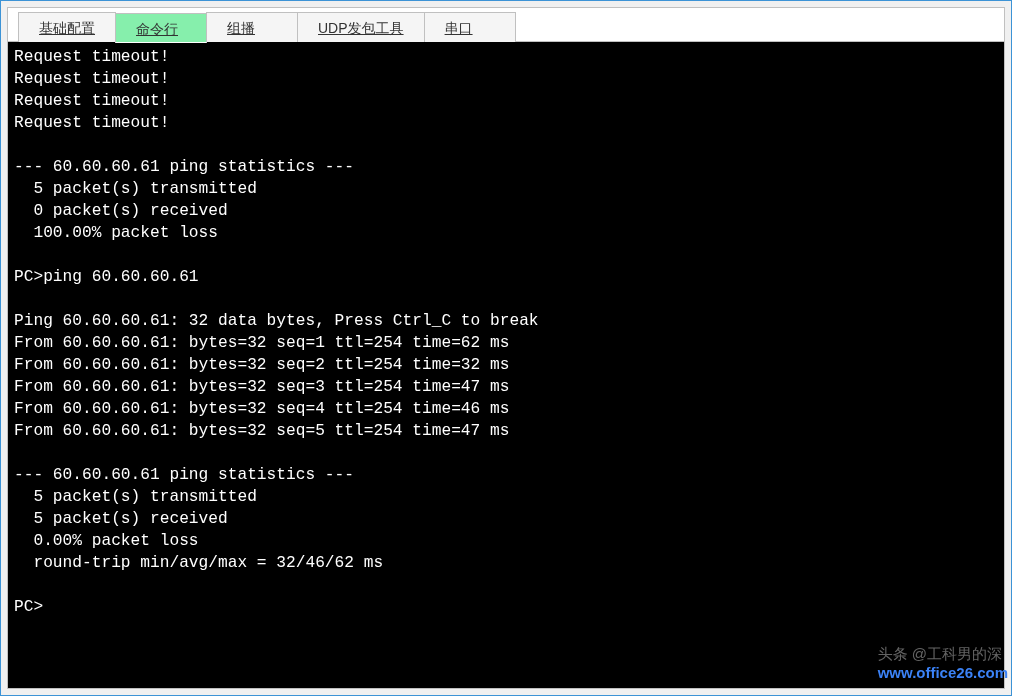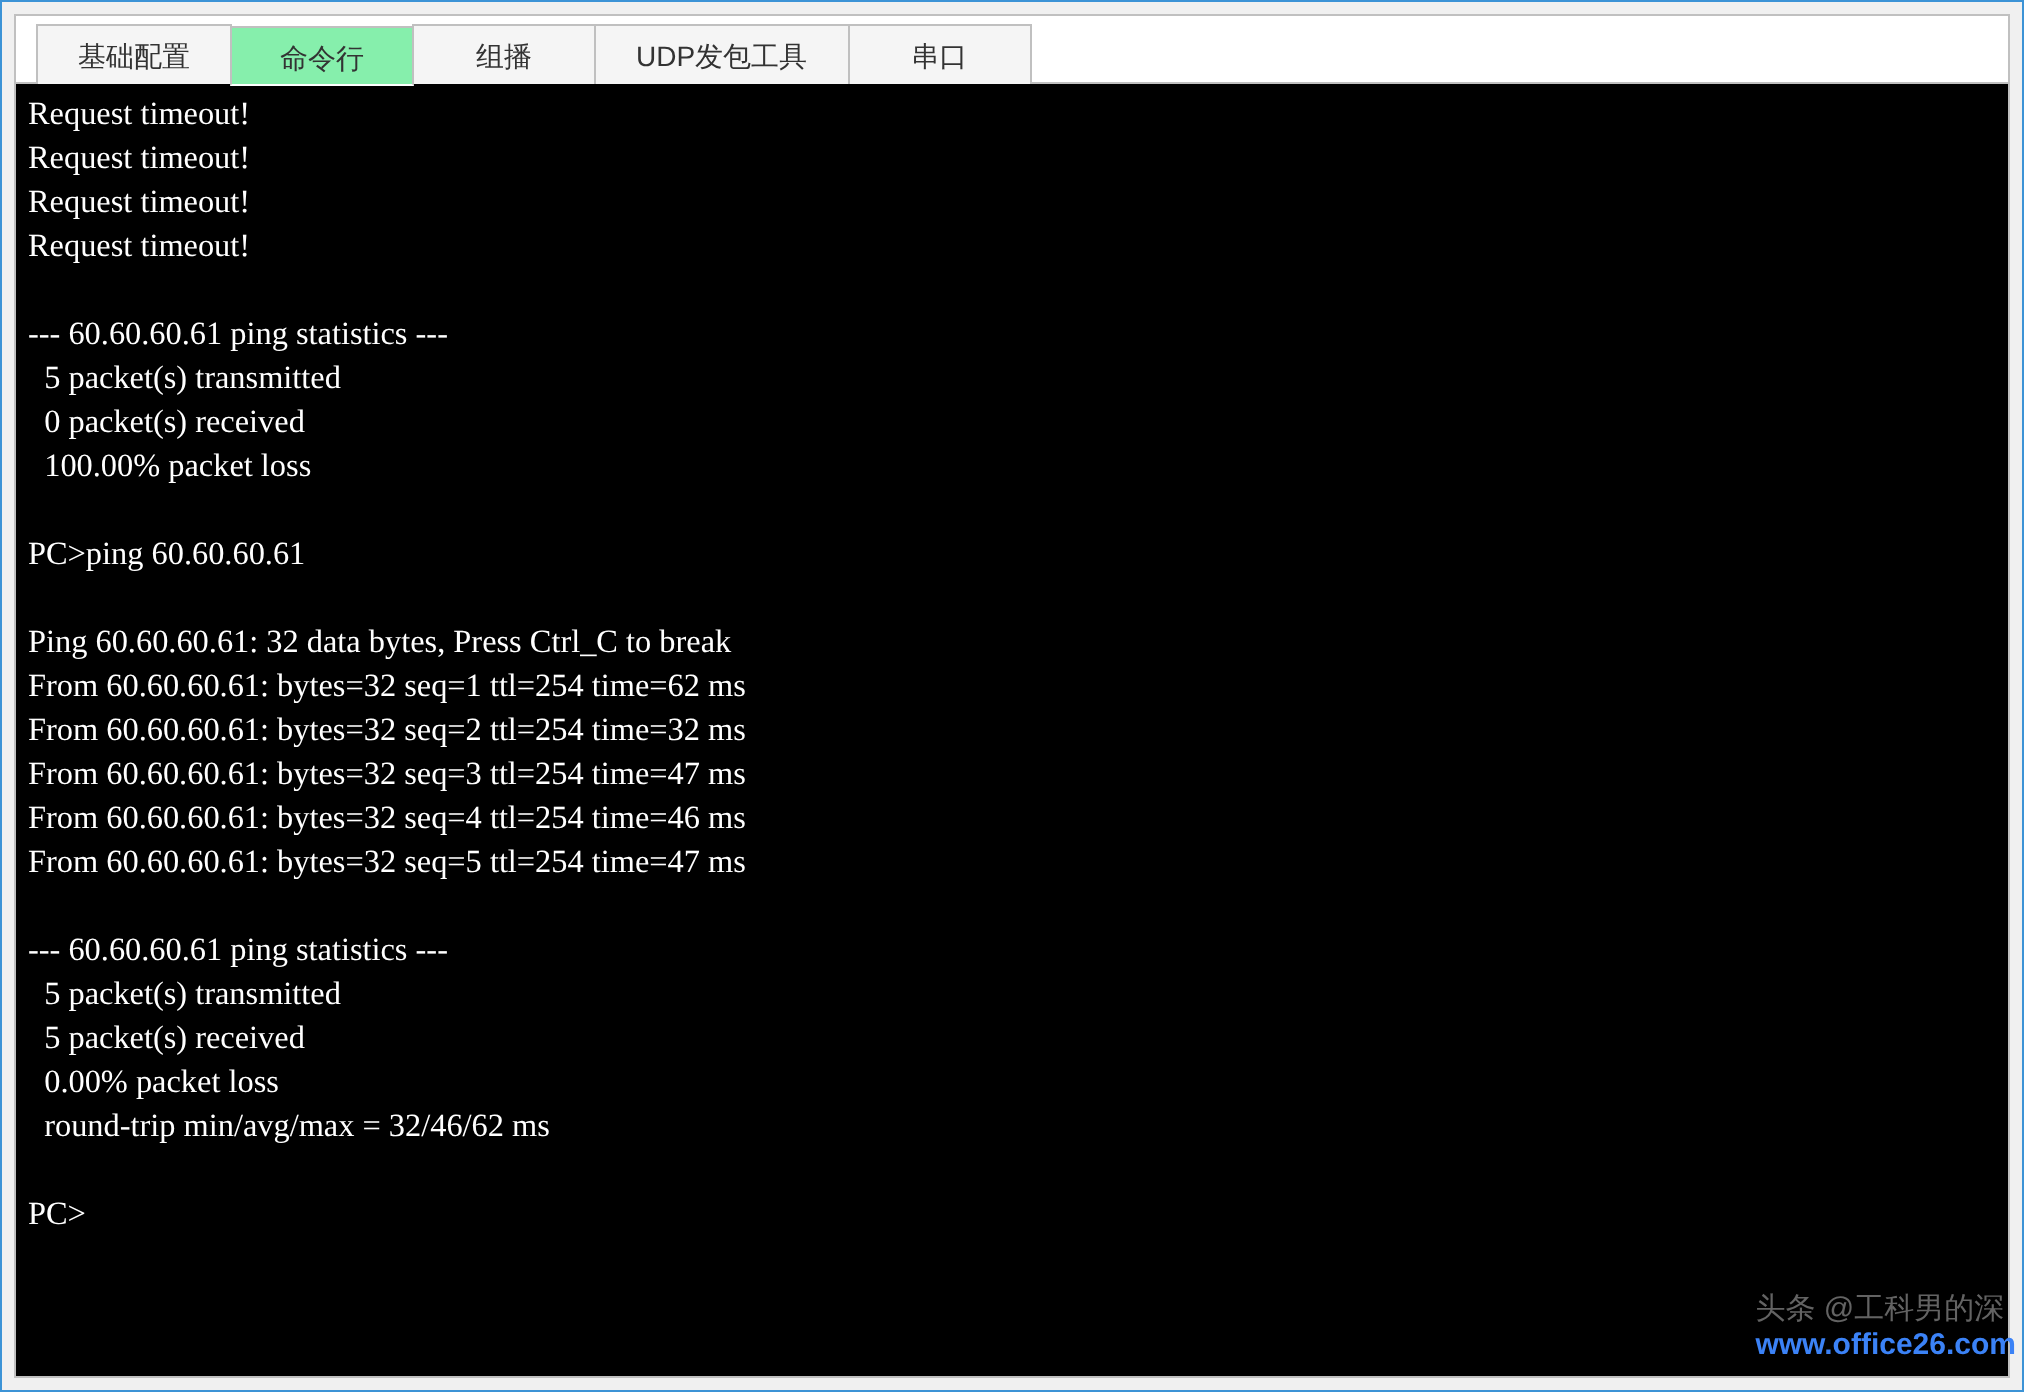--- a/index.html
+++ b/index.html
@@ -78,42 +78,43 @@
       border-bottom: 1px solid #c0c0c0;
       padding-left: 10px;
       padding-top: 4px;
       gap: 0;
     }
     .tab {
       height: 30px;
       line-height: 30px;
       padding: 0 20px;
       min-width: 92px;
-      text-align: center;
+      text-align: left;
       font-size: 14px;
       color: #333;
       border: 1px solid #c0c0c0;
       border-bottom: none;
       background: #f5f5f5;
       margin-right: -1px;
       position: relative;
       cursor: default;
+      text-decoration: underline;
     }
     .tab.active {
       background: #86efac;
       border-bottom: 1px solid #fff;
       top: 1px;
       z-index: 1;
       height: 30px;
     }
     .terminal {
       flex: 1;
       background: #000;
       color: #fff;
-      font-family: Liberation Serif, serif;
+      font-family: Liberation Mono, monospace;
       font-size: 16.2px;
       line-height: 22px;
       padding: 4px 6px;
       white-space: pre;
       overflow: hidden;
     }
     .watermark {
       position: absolute;
       right: 6px;
       bottom: 17px;

